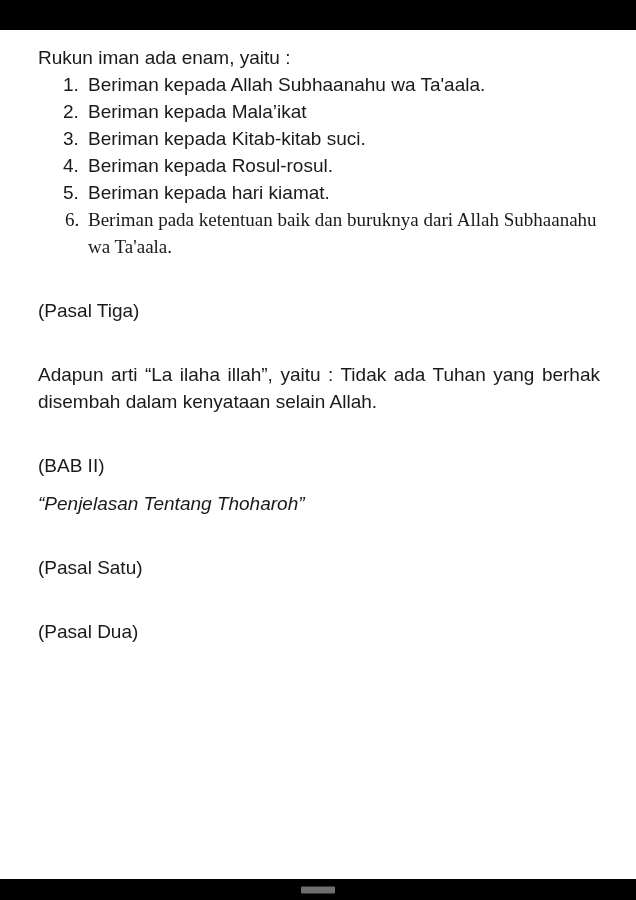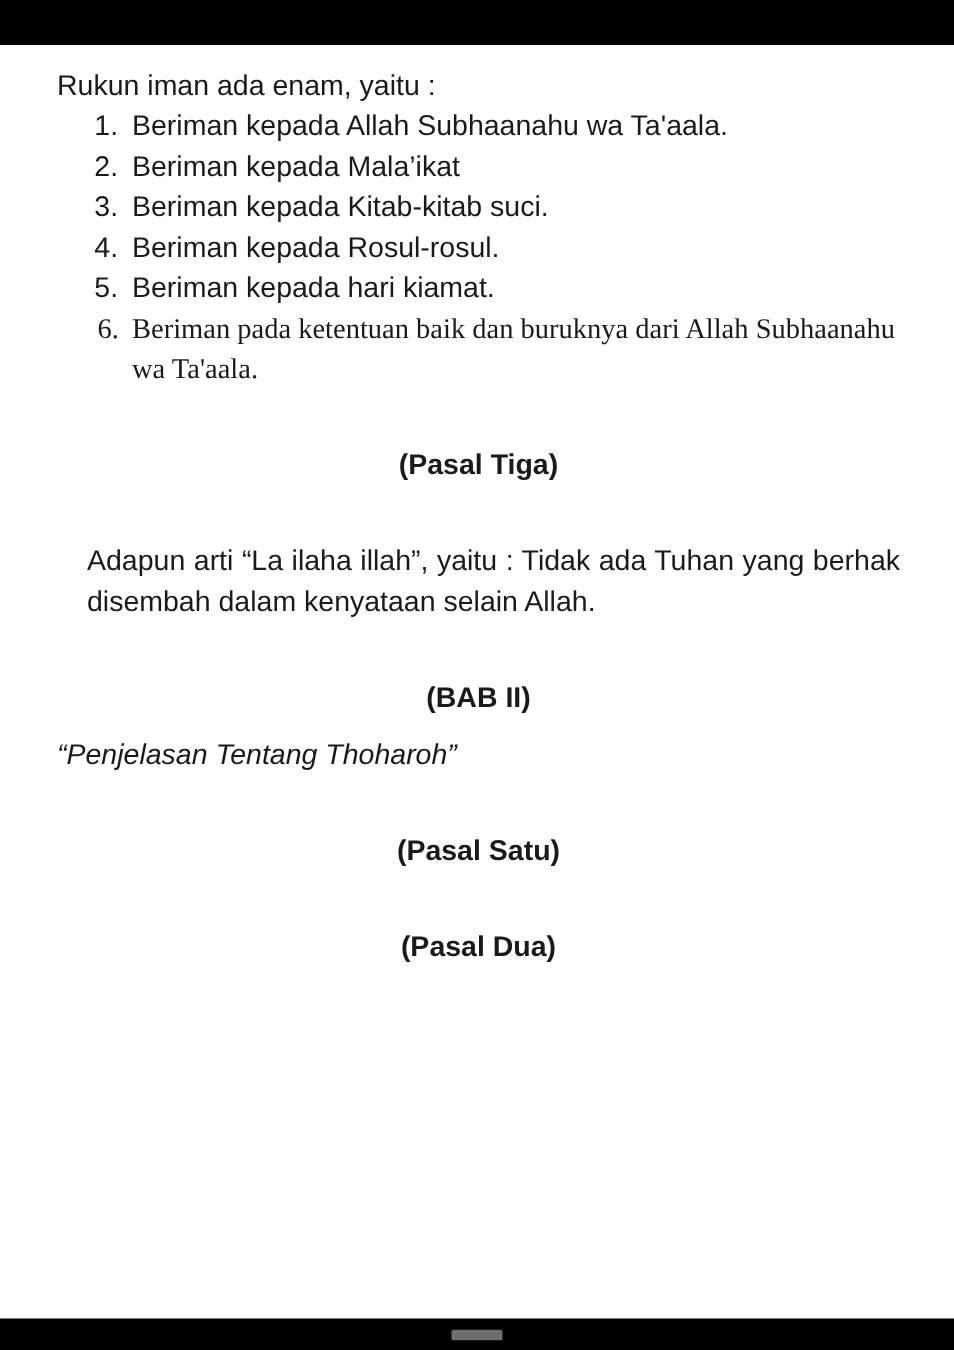--- a/index.html
+++ b/index.html
@@ -35,37 +35,37 @@
     flex: 1 1 auto;
     background: #ffffff;
     padding: 14px 36px 10px 38px;
     box-sizing: border-box;
     font-size: 19px;
     line-height: 27px;
     overflow: hidden;
   }
   p { margin: 0; }
   .body { text-align: left; }
-  .justify { text-align: justify; margin-left: 20px; }
+  .justify { text-align: justify; }
   ol {
     margin: 0;
     padding-left: 46px;
   }
   ol li {
     padding-left: 4px;
     margin: 0;
   }
   li.serif {
     font-family: "Liberation Serif", serif;
     font-size: 19px;
   }
   h3.center-heading {
     font-size: 19px;
-    font-weight: bold;
-    text-align: center;
+    font-weight: normal;
+    text-align: left;
     margin: 37px 0;
   }
   .subtitle {
     font-style: italic;
     margin: -27px 0 0 0; 
     padding-top: 1px;
     font-size: 19px;
   }
 </style>
 </head>

